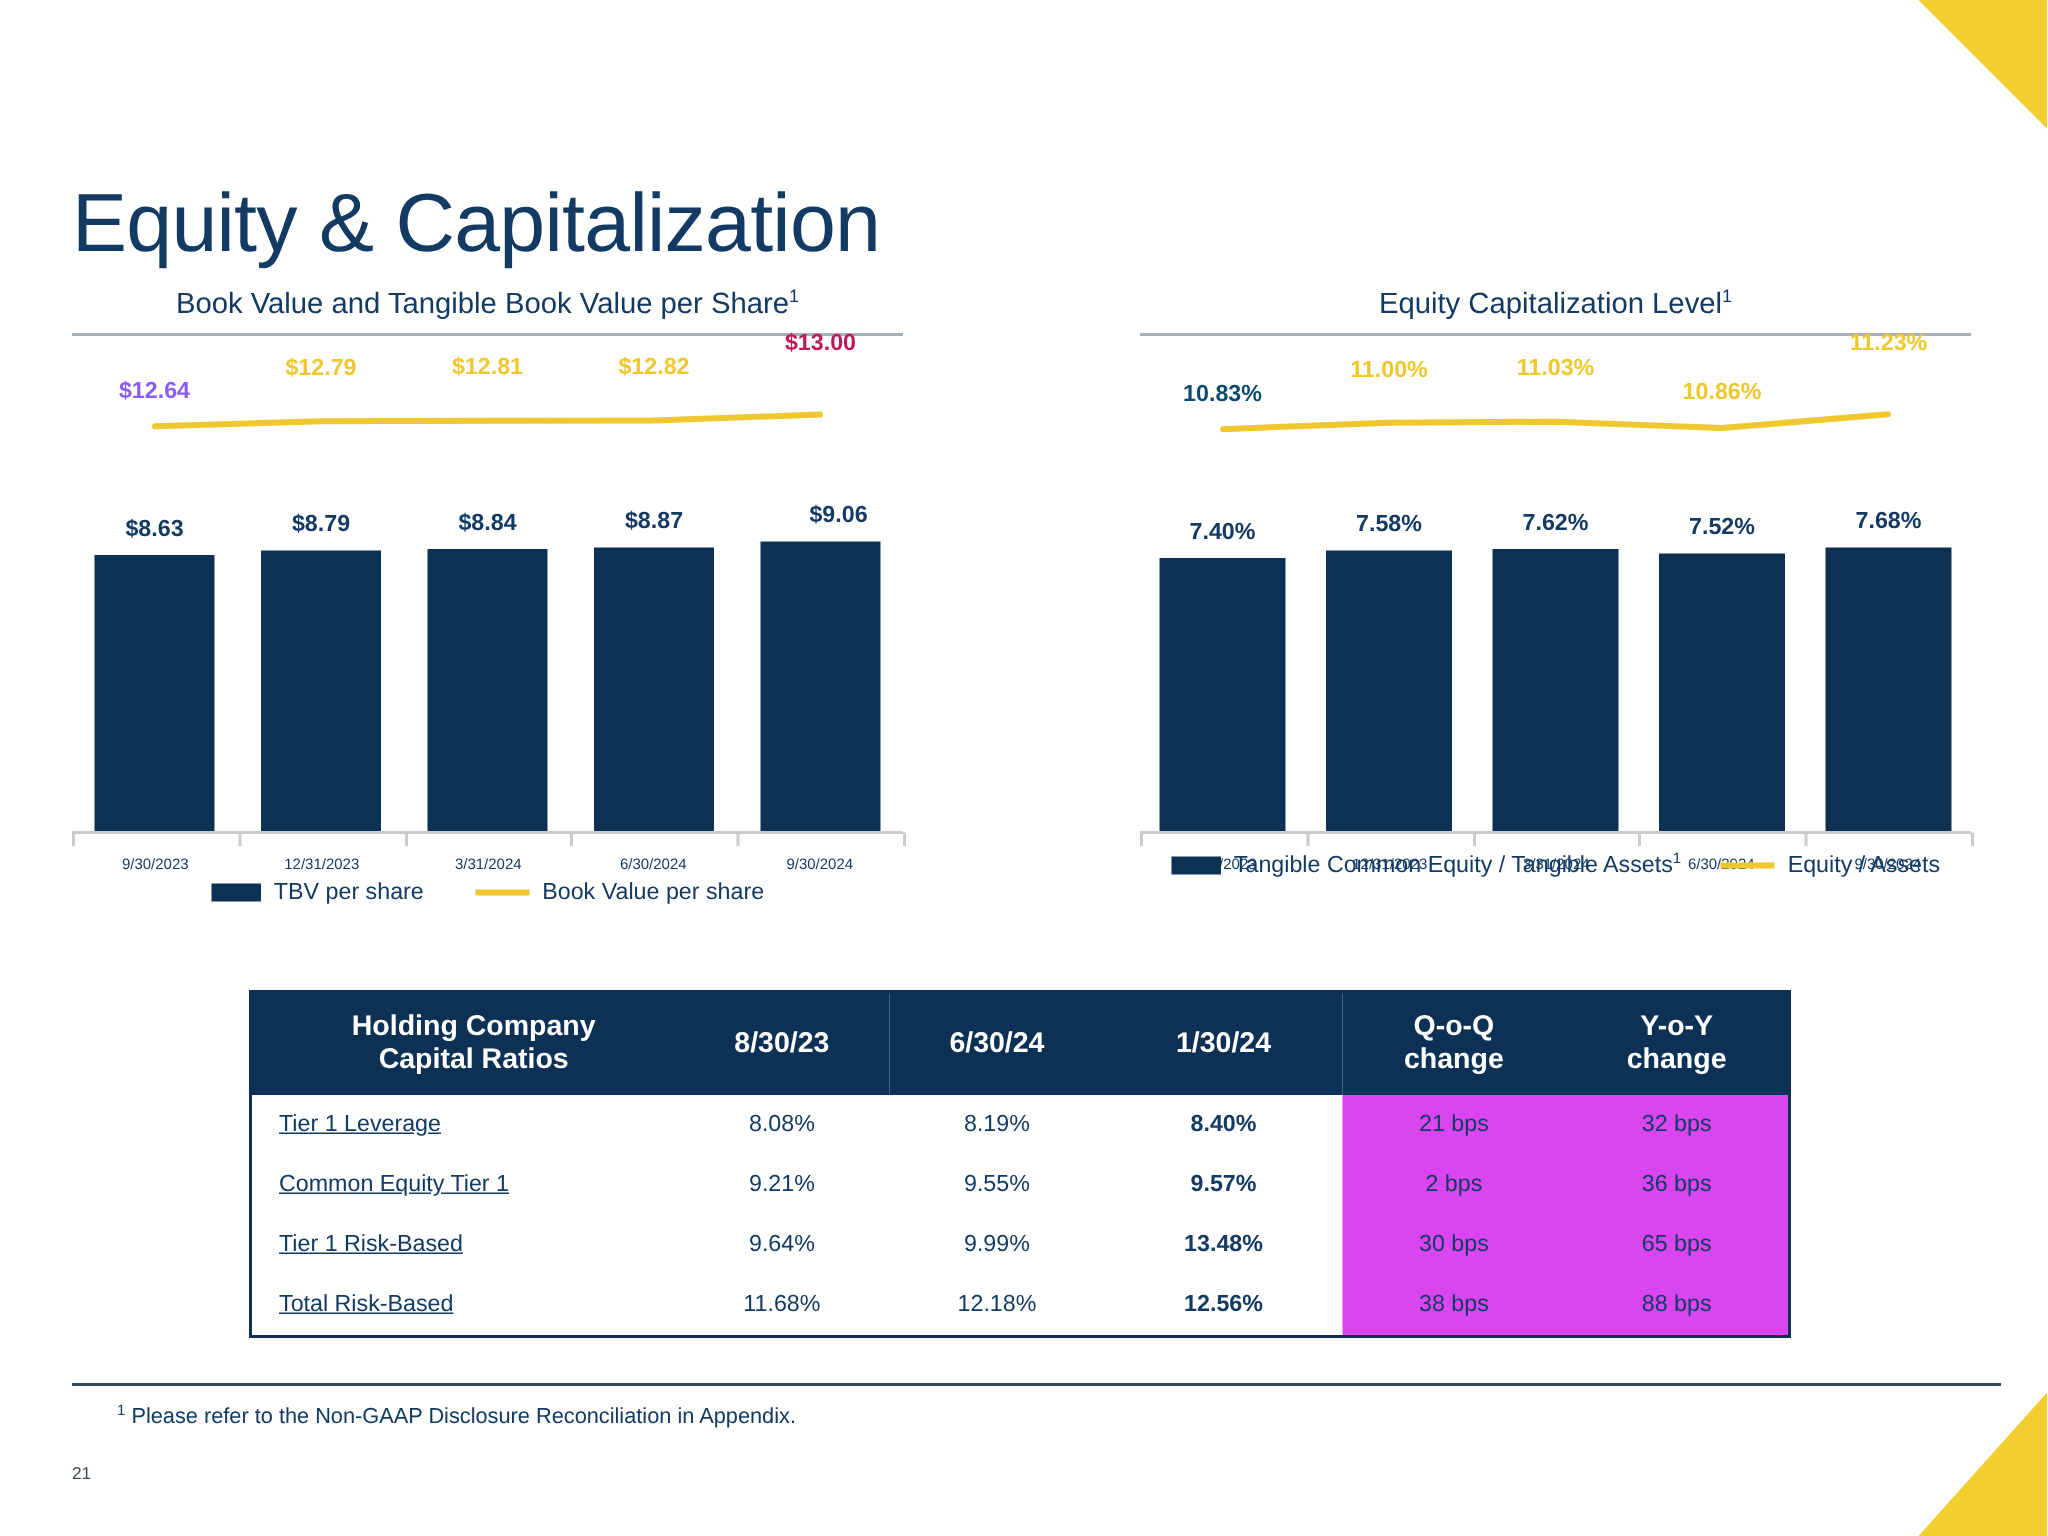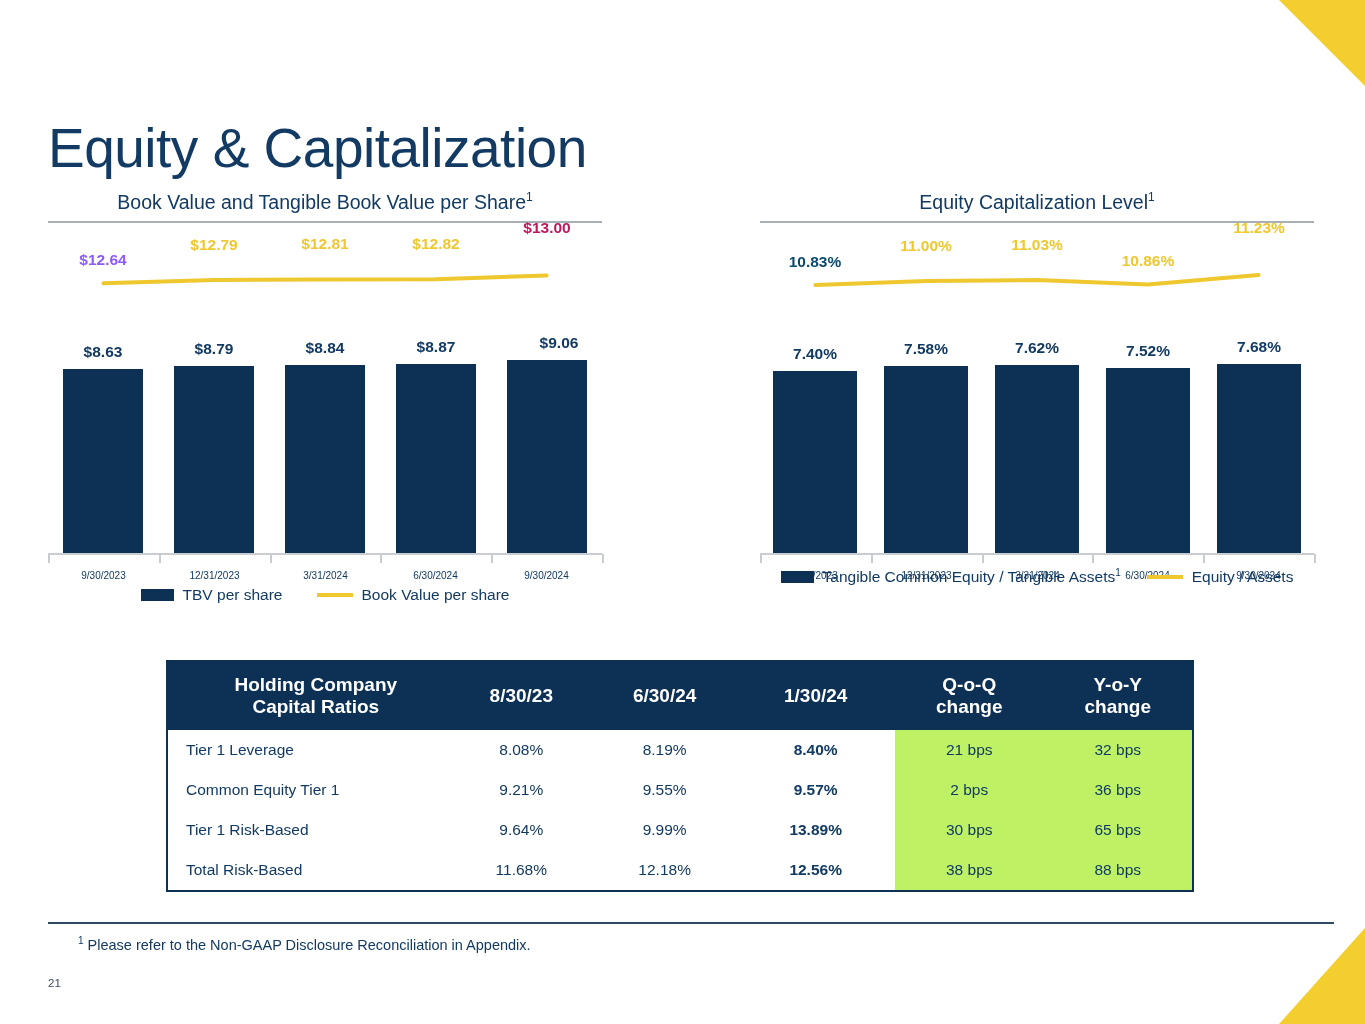--- a/index.html
+++ b/index.html
@@ -84,23 +84,23 @@
   table{border-collapse:collapse;width:100%;table-layout:fixed;}
   thead th{
     background:#0D3055;color:#ffffff;font-size:19px;font-weight:700;
     padding:12px 4px;line-height:1.16;
   }
   thead th.label-col{text-align:center;padding-left:18px;}
   tbody td{
     font-size:15.5px;color:#123A63;padding:11px 4px;text-align:center;
     background:#ffffff;
   }
-  tbody td.label-col{text-align:left;padding-left:18px;font-size:15.5px;}
+  tbody td.label-col{text-align:left;padding-left:18px;font-size:15.5px;text-decoration:underline;}
   tbody td.bold{font-weight:700;}
-  tbody td.shaded{background:#bef264;}
+  tbody td.shaded{background:#d946ef;}
 
   .footdiv{
     position:absolute;left:48px;top:922px;width:1286px;height:2px;background:#2E4A60;
   }
   .footnote{
     position:absolute;left:78px;top:935px;font-size:14.5px;color:#123A63;
   }
   .footnote .sup{font-size:10px;vertical-align:super;}
   .pageno{
     position:absolute;left:48px;top:977px;font-size:11.5px;color:#3A4A5A;
@@ -261,21 +261,21 @@
             <td>9.21%</td>
             <td>9.55%</td>
             <td class="bold">9.57%</td>
             <td class="shaded">2 bps</td>
             <td class="shaded">36 bps</td>
           </tr>
           <tr>
             <td class="label-col">Tier 1 Risk-Based</td>
             <td>9.64%</td>
             <td>9.99%</td>
-            <td class="bold">13.89%</td>
+            <td class="bold">13.48%</td>
             <td class="shaded">30 bps</td>
             <td class="shaded">65 bps</td>
           </tr>
           <tr>
             <td class="label-col">Total Risk-Based</td>
             <td>11.68%</td>
             <td>12.18%</td>
             <td class="bold">12.56%</td>
             <td class="shaded">38 bps</td>
             <td class="shaded">88 bps</td>

